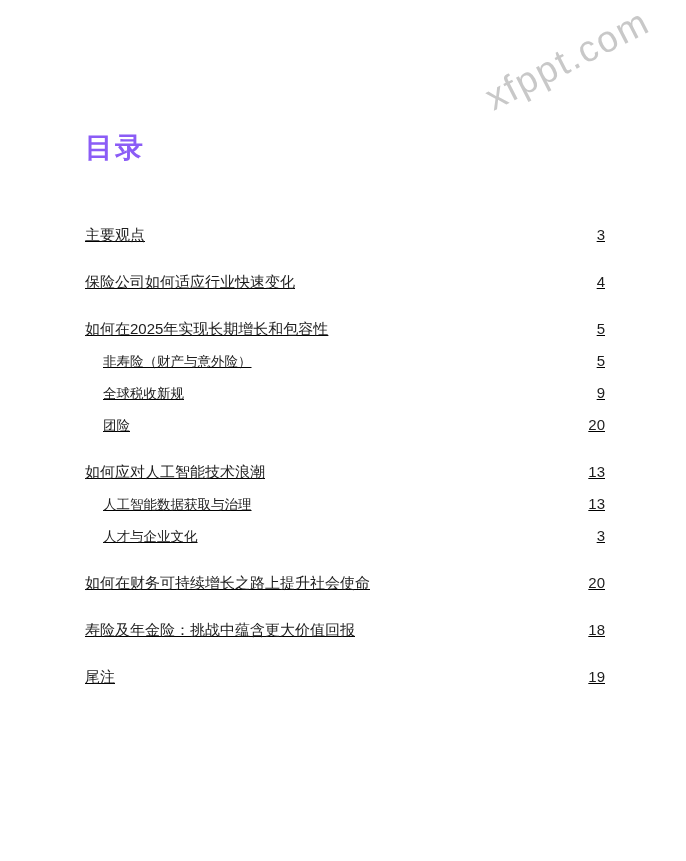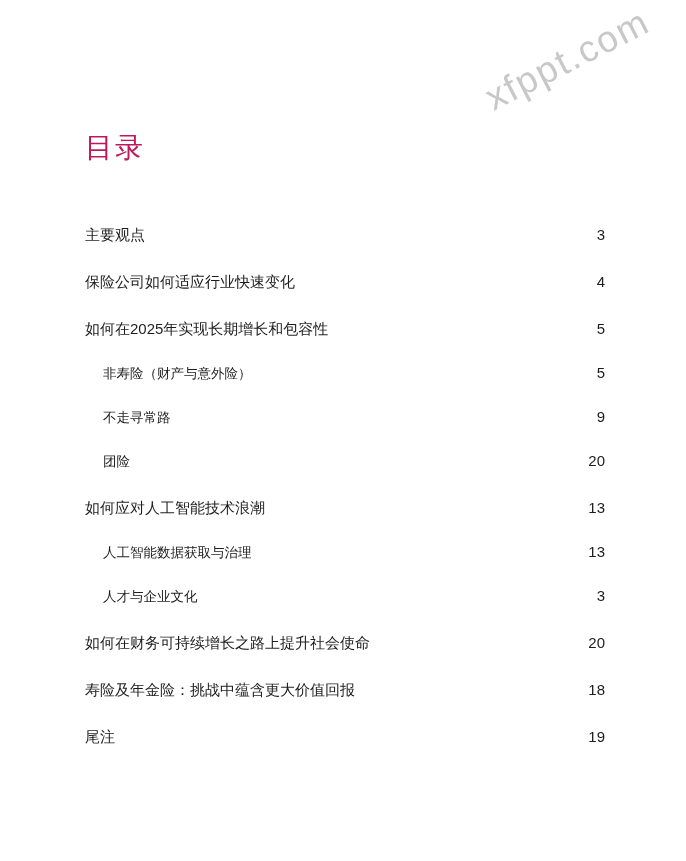--- a/index.html
+++ b/index.html
@@ -32,40 +32,41 @@
   .content {
     position: absolute;
     left: 85px;
     top: 0;
     width: 520px;
   }
   .doc-title {
     margin-top: 132px;
     font-size: 28px;
     line-height: 32px;
-    font-weight: normal;
+    font-weight: bold;
     letter-spacing: 2px;
-    color: #be185d;
+    color: #8b5cf6;
   }
   .toc {
     padding-top: 34px;
+    text-decoration: underline;
   }
   .toc-row {
     display: flex;
     justify-content: space-between;
     align-items: baseline;
     color: var(--text-color, #1d1d1d);
   }
   .toc-row.l1 {
     margin-top: 27px;
     font-size: 15px;
     line-height: 20px;
   }
   .toc-row.l2 {
-    margin-top: 24px;
+    margin-top: 12px;
     font-size: 13.5px;
     line-height: 19px;
   }
   .toc-row.l2 .toc-label {
     padding-left: 18px;
   }
   .toc-page {
     font-size: 15px;
     text-align: right;
     flex: 0 0 auto;
@@ -98,21 +99,21 @@
         </div>
         <div class="toc-row l1">
           <span class="toc-label">如何在2025年实现长期增长和包容性</span>
           <span class="toc-page">5</span>
         </div>
         <div class="toc-row l2">
           <span class="toc-label">非寿险（财产与意外险）</span>
           <span class="toc-page">5</span>
         </div>
         <div class="toc-row l2">
-          <span class="toc-label">不走寻常路</span>
+          <span class="toc-label">全球税收新规</span>
           <span class="toc-page">9</span>
         </div>
         <div class="toc-row l2">
           <span class="toc-label">团险</span>
           <span class="toc-page">20</span>
         </div>
         <div class="toc-row l1">
           <span class="toc-label">如何应对人工智能技术浪潮</span>
           <span class="toc-page">13</span>
         </div>

